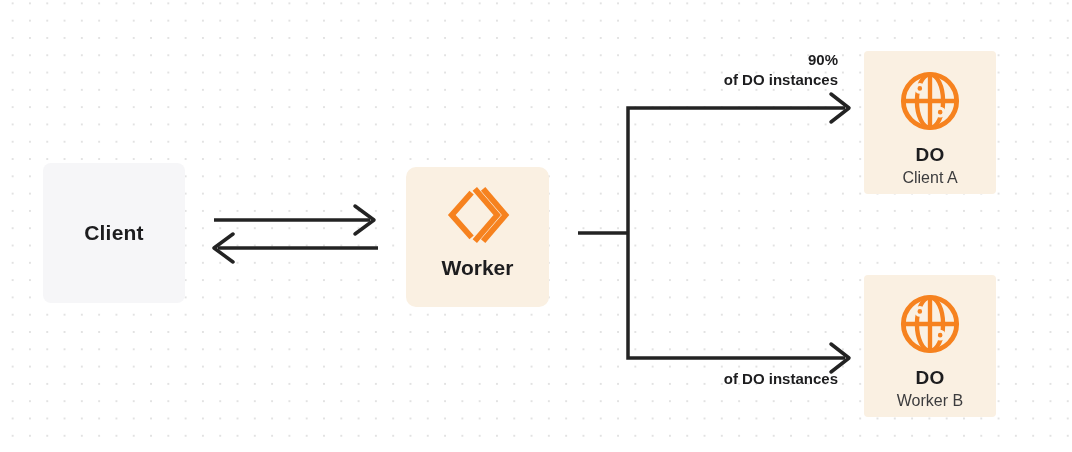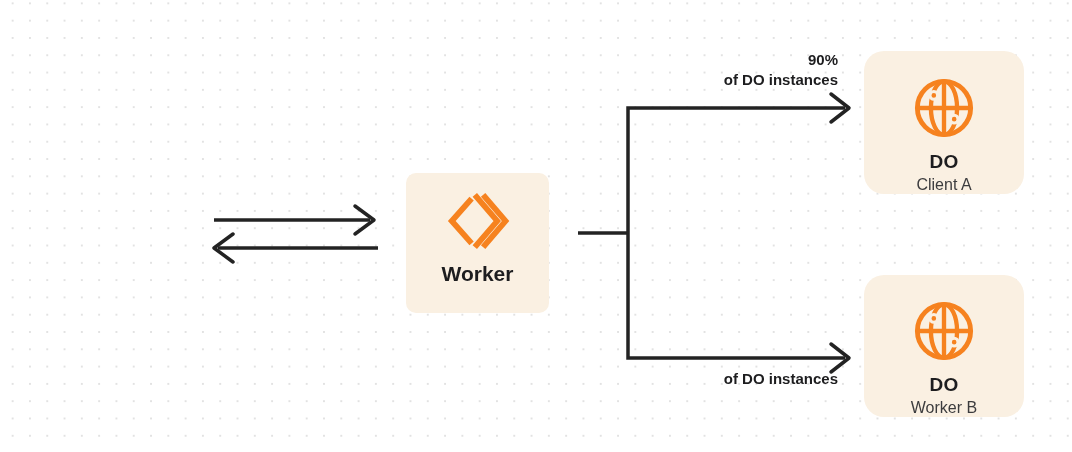--- a/index.html
+++ b/index.html
@@ -49,41 +49,41 @@
     background: var(--node-gray-bg, #f6f6f8);
     border-radius: 8px;
   }
   .node-client .node-label {
     font-size: 21px;
     font-weight: bold;
     color: var(--text-primary, #1d1d1f);
     letter-spacing: 0.2px;
   }
   .node-worker {
-    left: 406px; top: 173px;
+    left: 406px; top: 167px;
     width: 143px; height: 140px;
     background: var(--node-cream-bg, #faf0e2);
     border-radius: 10px;
     justify-content: flex-start;
   }
   .node-worker .icon-worker {
     width: 64px; height: 64px;
     margin-top: 16px;
   }
   .node-worker .node-label {
     font-size: 21px;
     font-weight: bold;
     color: var(--text-primary, #1d1d1f);
     margin-top: 9px;
   }
   .node-do {
-    width: 160px;
+    width: 132px;
     background: var(--node-cream-bg, #faf0e2);
-    border-radius: 20px;
-    justify-content: flex-end;
+    border-radius: 4px;
+    justify-content: center;
   }
   .node-do-a { left: 864px; top: 51px;  height: 143px; }
   .node-do-b { left: 864px; top: 275px; height: 142px; }
   .node-do .icon-globe {
     width: 62px; height: 62px;
     margin-top: 11px;
   }
   .node-do .node-title {
     font-size: 19px;
     font-weight: bold;
@@ -134,20 +134,23 @@
     <path class="edge-line" d="M214 220 H370"></path>
     <path class="edge-head" d="M355 206 L374 220 L355 234"></path>
     <path class="edge-line" d="M378 248 H218"></path>
     <path class="edge-head" d="M233 234 L214 248 L233 262"></path>
     <path class="edge-line" d="M578 233 H628"></path>
     <path class="edge-line" d="M845 108 H628 V358 H845"></path>
     <path class="edge-head" d="M831 94 L849 108 L831 122"></path>
     <path class="edge-head" d="M831 344 L849 358 L831 372"></path>
   </svg>
 
+  <div class="node node-client">
+    <span class="node-label">Client</span>
+  </div>
 
   <div class="node node-worker">
     <svg class="icon-worker" viewBox="0 0 100 100" aria-hidden="true">
       <path class="logo-stroke" d="M40 15 L9 50 L40 85"></path>
       <path class="logo-stroke" d="M45 9 L80 50 L45 91"></path>
       <path class="logo-stroke" d="M58 9 L93 50 L58 91"></path>
     </svg>
     <span class="node-label">Worker</span>
   </div>
 

